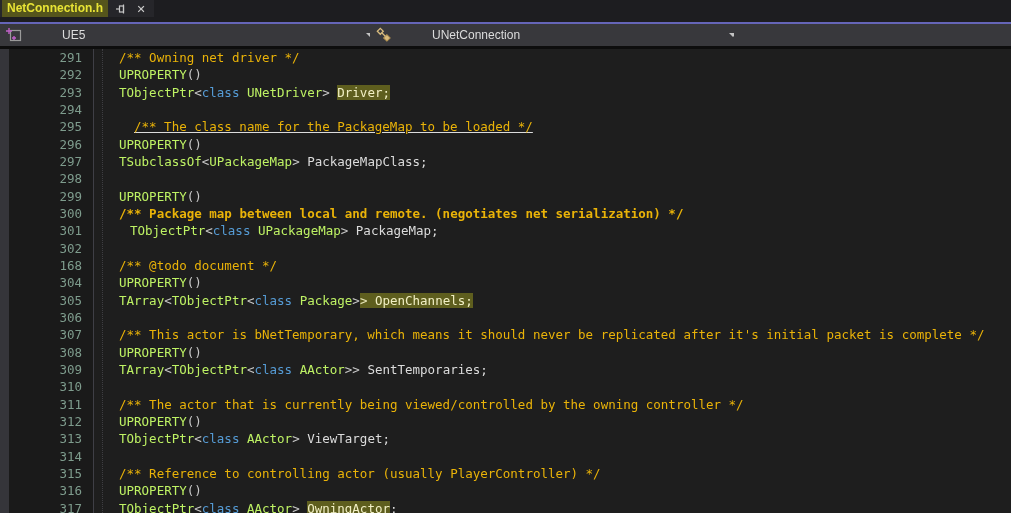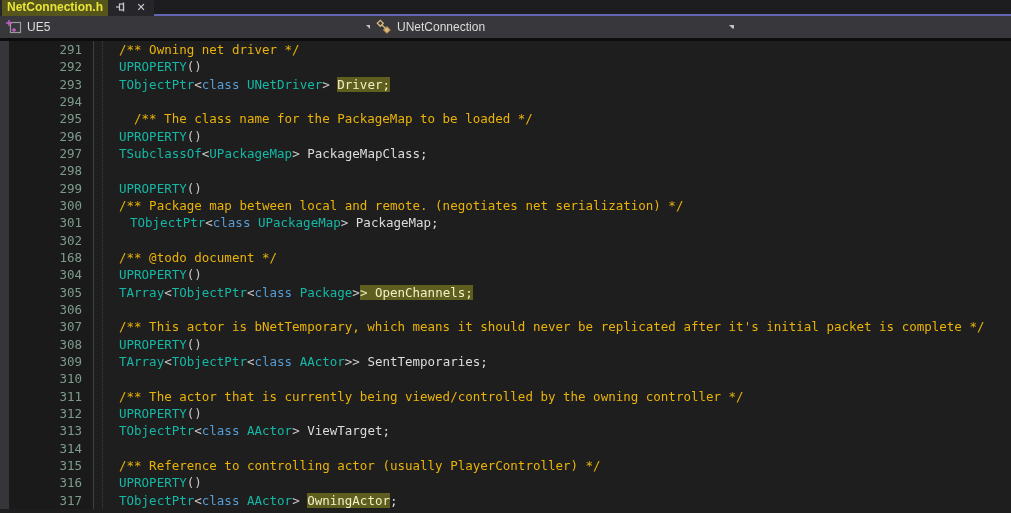--- a/index.html
+++ b/index.html
@@ -1,31 +1,31 @@
 <!DOCTYPE html>
 <html><head>
 <meta charset="utf-8">
 <style>
   html,body{margin:0;padding:0;background:#1e1e1e;}
   body{width:1011px;height:513px;overflow:hidden;position:relative;
        font-family:"Liberation Sans",sans-serif;}
 
   
-  .tabbar{height:14px;background:#1d1d20;display:flex;align-items:center;}
+  .tabbar{height:22px;background:#1d1d20;display:flex;align-items:flex-start;}
   .tab{display:flex;align-items:center;background:#26262a;padding:0 6px 0 2px;gap:6px;}
   .tab-title{font-size:12px;font-weight:bold;color:#e8e435;background:#55551c;
              padding:1px 5px 2px 5px;white-space:nowrap;}
   .tab-btn{width:14px;height:14px;display:flex;align-items:center;justify-content:center;
            color:#cdcdcd;font-size:11px;line-height:14px;}
   .purple-line{height:2px;background:#6565b8;}
 
   
   .navbar{height:22px;background:#151517;position:relative;}
   .nav-seg{position:absolute;top:0;bottom:0;background:#38383c;display:flex;
-           align-items:center;padding:0 6px;color:#dcdcdc;font-size:12px;}
+           align-items:center;padding:0 6px;color:#dcdcdc;font-size:12px;gap:35px;}
   .nav-seg .label{flex:1;white-space:nowrap;overflow:hidden;}
   .seg1{left:0;width:368px;}
   .seg2{left:370px;width:361px;}
   .seg3{left:734px;width:277px;}
   .chev{width:0;height:0;border-left:4px solid transparent;border-right:4px solid transparent;
         border-top:4px solid #c3c3c3;margin-left:6px;flex:none;}
   .nav-icon{width:16px;height:16px;margin-right:5px;flex:none;}
   .blackstrip{height:3px;background:#0d0d0d;}
 
   
@@ -35,21 +35,21 @@
   .num-bg{position:absolute;left:9px;top:0;bottom:0;width:84px;background:#1a1a1a;
           border-right:1px solid #3f3f46;}
   .indent-guide{position:absolute;left:102px;top:0;bottom:0;width:0;
                 border-left:1px dotted #3e3e42;}
   .rows{position:absolute;left:10px;top:0;right:0;}
   .row{display:flex;height:17.333px;line-height:17.333px;}
   .num{flex:none;width:72px;padding-right:12px;text-align:right;color:#7e9c8d;}
   .txt{flex:1;white-space:pre;padding-left:25px;color:#dcdcdc;}
 
   .tk-cm{color:#eab308;}
-  .tk-ty{color:#14b8a6;}
+  .tk-ty{color:#bef264;}
   .tk-kw{color:#569cd6;}
   .tk-pu{color:#c8c8c8;}
   .tk-id{color:#dcdcdc;}
   .tk-idh{color:#f2f0c5;background:#5e5e1e;}
   .tk-puh{color:#e8e6b8;background:#5e5e1e;}
 </style>
 </head>
 <body>
 
 <div class="tabbar">
@@ -112,41 +112,41 @@
       <div class="row">
         <span class="num">293</span>
         <span class="txt" style="padding-left: 25px;"><span class="tk-ty">TObjectPtr</span><span class="tk-pu">&lt;</span><span class="tk-kw">class</span><span class="tk-pu"> </span><span class="tk-ty">UNetDriver</span><span class="tk-pu">&gt; </span><span class="tk-idh">Driver;</span></span>
       </div>
       <div class="row">
         <span class="num">294</span>
         <span class="txt" style="padding-left: 25px;"></span>
       </div>
       <div class="row">
         <span class="num">295</span>
-        <span class="txt" style="padding-left: 40px;"><span class="tk-cm">/** The class name for the PackageMap to be loaded */</span></span>
+        <span class="txt" style="padding-left: 40px; text-decoration: underline;"><span class="tk-cm">/** The class name for the PackageMap to be loaded */</span></span>
       </div>
       <div class="row">
         <span class="num">296</span>
         <span class="txt" style="padding-left: 25px;"><span class="tk-ty">UPROPERTY</span><span class="tk-pu">()</span></span>
       </div>
       <div class="row">
         <span class="num">297</span>
         <span class="txt" style="padding-left: 25px;"><span class="tk-ty">TSubclassOf</span><span class="tk-pu">&lt;</span><span class="tk-ty">UPackageMap</span><span class="tk-pu">&gt; </span><span class="tk-id">PackageMapClass;</span></span>
       </div>
       <div class="row">
         <span class="num">298</span>
         <span class="txt" style="padding-left: 25px;"></span>
       </div>
       <div class="row">
         <span class="num">299</span>
         <span class="txt" style="padding-left: 25px;"><span class="tk-ty">UPROPERTY</span><span class="tk-pu">()</span></span>
       </div>
       <div class="row">
         <span class="num">300</span>
-        <span class="txt" style="padding-left: 25px;"><span class="tk-cm">/** Package map between local and remote. (negotiates net serialization) */</span></span>
+        <span class="txt" style="padding-left: 25px; font-weight: bold;"><span class="tk-cm">/** Package map between local and remote. (negotiates net serialization) */</span></span>
       </div>
       <div class="row">
         <span class="num">301</span>
         <span class="txt" style="padding-left: 36px;"><span class="tk-ty">TObjectPtr</span><span class="tk-pu">&lt;</span><span class="tk-kw">class</span><span class="tk-pu"> </span><span class="tk-ty">UPackageMap</span><span class="tk-pu">&gt; </span><span class="tk-id">PackageMap;</span></span>
       </div>
       <div class="row">
         <span class="num">302</span>
         <span class="txt" style="padding-left: 25px;"></span>
       </div>
       <div class="row">

